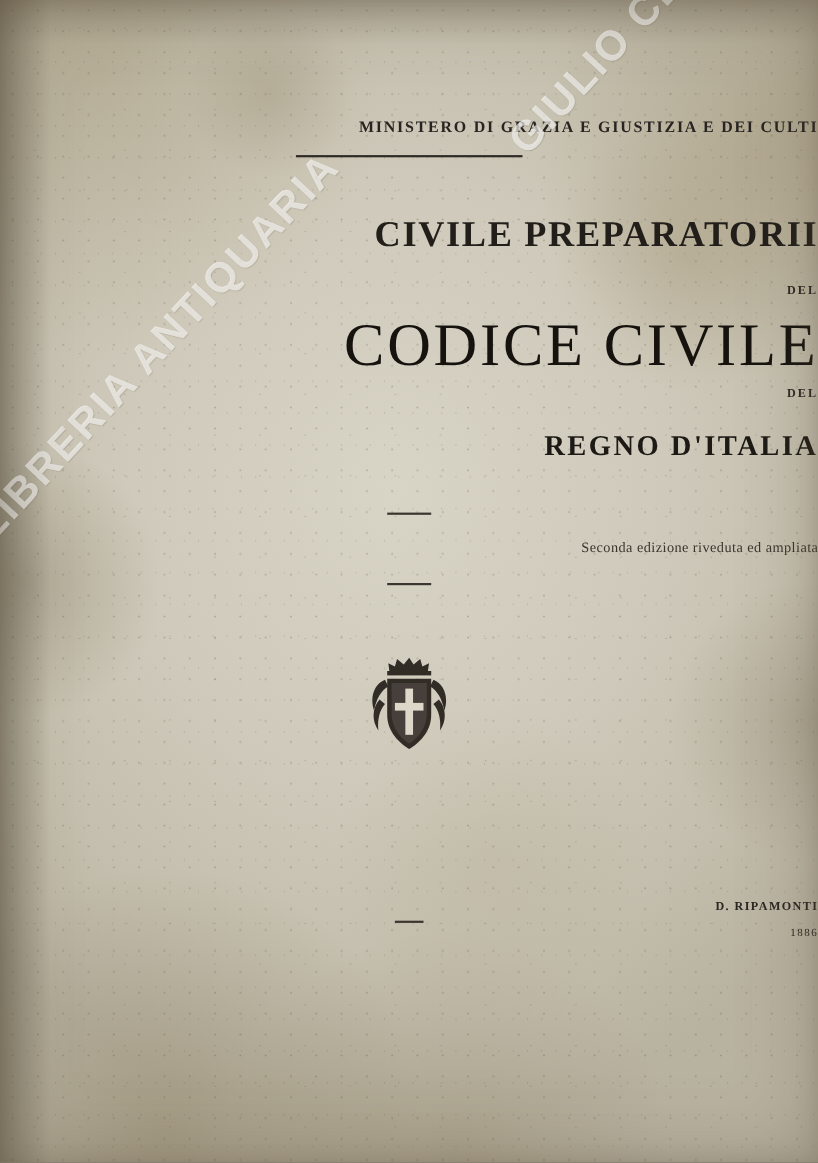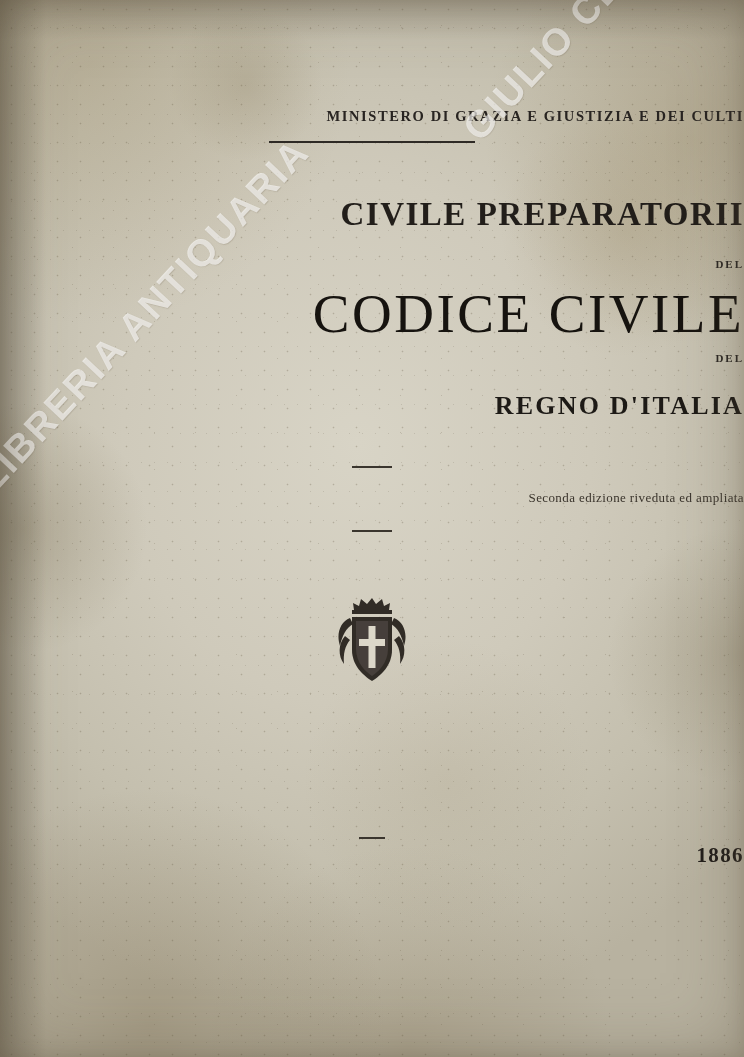--- a/index.html
+++ b/index.html
@@ -187,22 +187,22 @@
     left: 0; right: 0;
     font-size: 11px;
     font-weight: 700;
     letter-spacing: 1.3px;
     color: #2b2723;
   }
   .imprint-year {
     position: absolute;
     top: 843px;
     left: 0; right: 0;
-    font-size: 21px;
-    font-weight: 700;
+    font-size: 10px;
+    font-weight: 400;
     letter-spacing: 1.4px;
     color: #221e1a;
   }
 
   
   .watermark {
     position: absolute;
     pointer-events: none;
     font-family: "Liberation Sans", sans-serif;
     font-weight: 700;
@@ -265,20 +265,21 @@
 
         <path d="M22 25 L62 25 L62 58 C62 74 50 84 42 89 C34 84 22 74 22 58 Z"></path>
       </g>
 
       <path d="M26 29 L58 29 L58 57 C58 71 48 80 42 84 C36 80 26 71 26 57 Z" fill="#3b3430"></path>
 
       <rect x="38.5" y="34" width="7" height="42" fill="#ded9cb"></rect>
       <rect x="29" y="47" width="26" height="7" fill="#ded9cb"></rect>
     </svg>
 
+    <div class="imprint-printer">D. RIPAMONTI</div>
     <div class="rule rule-year thin"></div>
     <div class="imprint-year">1886</div>
 
   </div>
 
   <div class="watermark wm-1">LIBRERIA ANTIQUARIA</div>
   <div class="watermark wm-2">GIULIO CESARE - ROMA</div>
 
   <div class="edge-shade"></div>
 </div>

